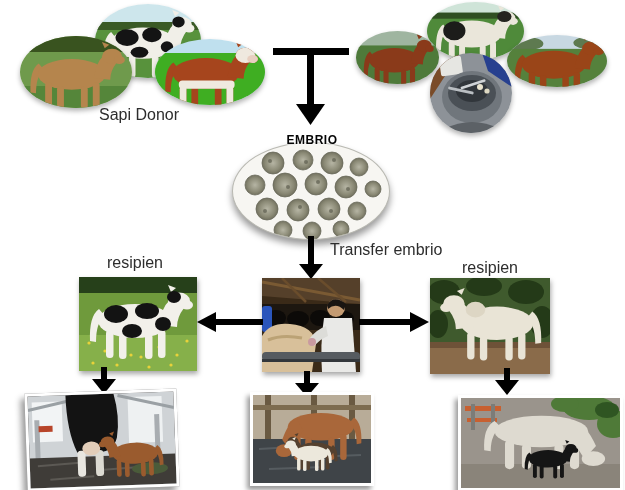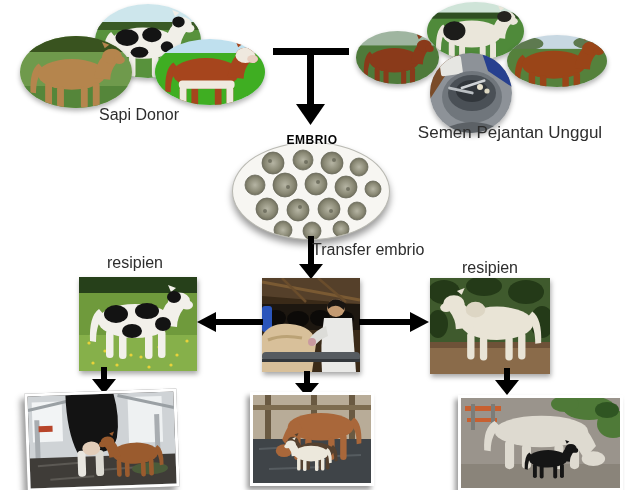--- a/index.html
+++ b/index.html
@@ -134,21 +134,20 @@
       <ellipse cx="42" cy="44" rx="30" ry="26" fill="#70767c"></ellipse>
       <ellipse cx="42" cy="40" rx="24" ry="18" fill="#4a5056"></ellipse>
       <ellipse cx="42" cy="38" rx="16" ry="11" fill="#31363b"></ellipse>
       <path d="M14,76 Q42,62 70,76 L70,80 L14,80 Z" fill="#5c6166"></path>
       <rect x="18" y="36" width="26" height="3" rx="1.5" fill="#b9bec2" transform="rotate(12 31 37)"></rect>
       <rect x="30" y="30" width="26" height="2.5" rx="1" fill="#cfd3d6" transform="rotate(-18 43 31)"></rect>
       <circle cx="50" cy="34" r="3" fill="#e9e4cf"></circle>
       <circle cx="57" cy="38" r="2.6" fill="#ddd8c2"></circle>
     </svg>
   </div>
-  <div class="abs lbl" style="left:396px;top:124px;width:228px;font-size:17px">Semen Pejantan Unggul</div>
 
   <svg class="abs" style="left:271px;top:48px" width="80" height="78" viewBox="0 0 80 78">
     <rect class="arrow-shape" x="2" y="0" width="76" height="7"></rect>
     <rect class="arrow-shape" x="36" y="0" width="7" height="58"></rect>
     <polygon class="arrow-shape" points="25,56 54,56 39.5,77"></polygon>
   </svg>
 
   <div class="abs oval" style="left:232px;top:142px;width:156px;height:96px;background:var(--embryo-oval-bg,#f7f6f2);box-shadow:0 5px 7px rgba(0,0,0,.4);border:1px solid #b9b9b2">
     <svg viewBox="0 0 156 96" preserveAspectRatio="none">
       <g fill="url(#blobGrad)" stroke="#6a6a5a" stroke-width="0.8">
@@ -181,21 +180,21 @@
         <circle cx="98" cy="68" r="2"></circle>
       </g>
     </svg>
   </div>
   <div class="abs lbl embrio-lbl" style="left:262px;top:134px;width:100px">EMBRIO</div>
 
   <svg class="abs" style="left:299px;top:236px" width="24" height="44" viewBox="0 0 24 44">
     <rect class="arrow-shape" x="9" y="0" width="6" height="29"></rect>
     <polygon class="arrow-shape" points="0,28 24,28 12,43"></polygon>
   </svg>
-  <div class="abs lbl" style="left:312px;top:241px;text-align:center">Transfer embrio</div>
+  <div class="abs lbl" style="left:330px;top:241px;text-align:center">Transfer embrio</div>
 
   <div class="abs lbl" style="left:79px;top:254px;width:112px">resipien</div>
   <div class="abs lbl" style="left:432px;top:259px;width:116px">resipien</div>
 
   <div class="abs photo" style="left:79px;top:277px;width:118px;height:94px">
     <svg viewBox="0 0 118 94" preserveAspectRatio="none">
       <rect width="118" height="94" fill="#6f9a3c"></rect>
       <rect width="118" height="16" fill="#26401a"></rect>
       <rect y="58" width="118" height="36" fill="#86b04a"></rect>
       <g fill="#e8d23a">

